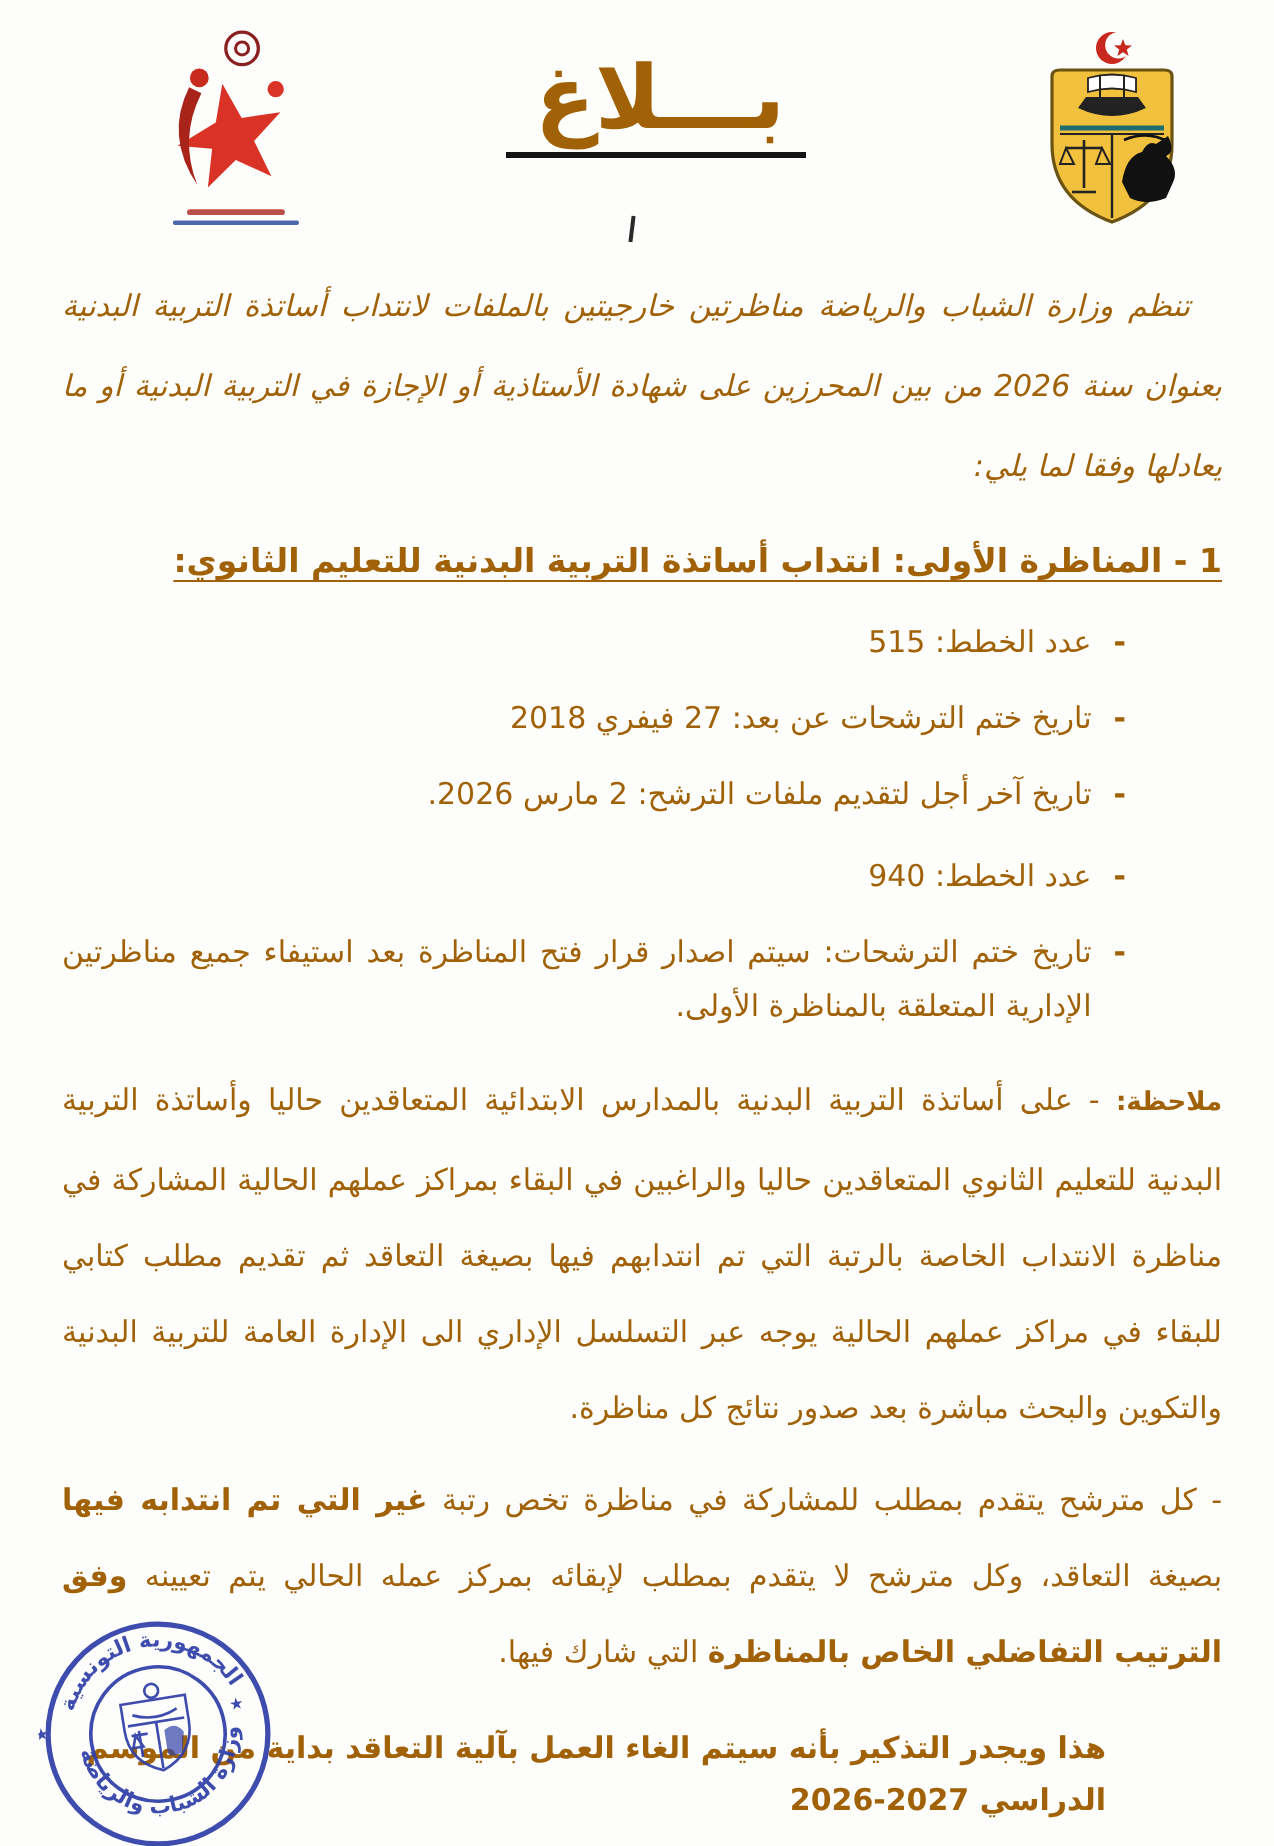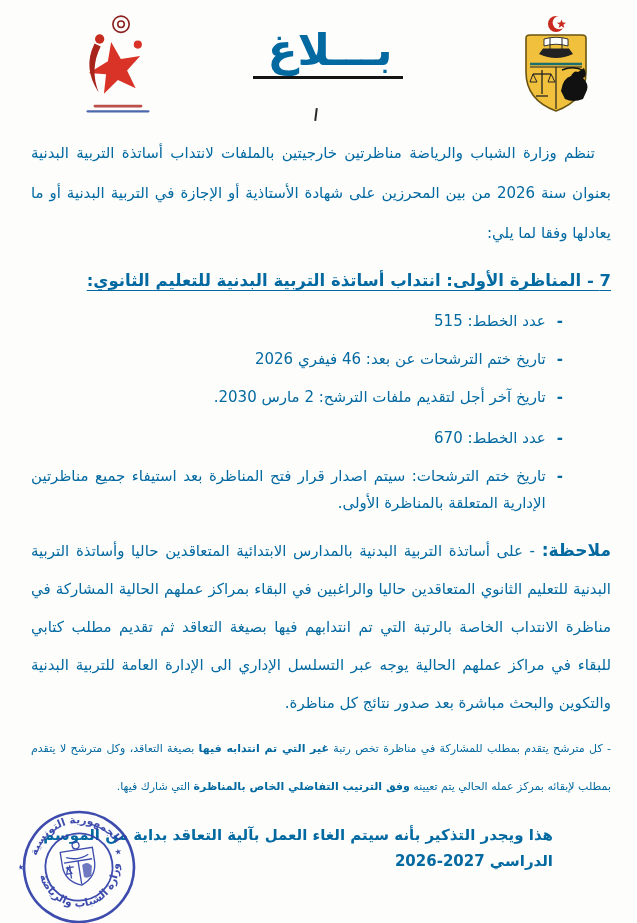--- a/index.html
+++ b/index.html
@@ -2,21 +2,21 @@
 <html lang="ar" dir="rtl"><head>
 <meta charset="utf-8">
 <style>
   html,body{margin:0;padding:0;background:#9a9a9a;}
   .page{
     position:relative;
     width:637px;height:923px;
     margin:0 auto;
     background:#fdfdfb;
     font-family:"DejaVu Sans", sans-serif;
-    color:#0369a1;
+    color:#a16207;
     direction:rtl;
     overflow:hidden;
     box-shadow:0 0 6px rgba(0,0,0,.4);
   }
   
   .hdr{position:absolute;top:0;left:0;right:0;height:130px;}
   .ministry-logo{position:absolute;top:12px;right:462px;width:112px;height:112px;}
   .coat-of-arms{position:absolute;top:12px;left:505px;width:102px;height:112px;}
   .doc-title-wrap{position:absolute;top:26px;left:243px;width:170px;text-align:center;}
   .doc-title{
@@ -24,42 +24,42 @@
     font-size:44px;font-weight:bold;line-height:1.1;
     border-bottom:3px solid #141414;
     padding:0 10px 2px 14px;
     letter-spacing:1px;
   }
   .title-tick{position:absolute;left:72px;top:82px;width:2px;height:13px;background:#2a2a2a;transform:rotate(7deg);}
   
   .content{position:absolute;top:133px;right:26px;left:31px;}
   .intro{
     margin:0;font-size:15px;line-height:40px;
-    text-align:justify;text-indent:16px;
+    text-align:justify;text-indent:16px;font-style:italic;
   }
   .sec-heading{
     margin:15px 0 0 0;
     font-size:16.5px;font-weight:bold;line-height:26px;
     text-decoration:underline;
     text-underline-offset:4px;
   }
   .bullets{margin:14px 48px 0 0;}
   .bullet{
     display:flex;gap:11px;
     font-size:15px;line-height:27px;
     margin-bottom:11px;text-align:justify;
   }
   .bullet .dash{flex:0 0 auto;font-weight:bold;}
   .bullet .btxt{flex:1 1 auto;}
   .note-par{
     margin:14px 0 0 0;font-size:15px;line-height:38px;text-align:justify;
   }
-  .note-par b{font-size:17px;}
+  .note-par b{font-size:13px;}
   .cand-par{
-    margin:8px 0 0 0;font-size:11px;line-height:38px;text-align:justify;
+    margin:8px 0 0 0;font-size:15px;line-height:38px;text-align:justify;
   }
   .closing{
     margin:16px 58px 0 0;font-size:15px;font-weight:bold;line-height:26px;
   }
   
   .stamp{position:absolute;left:20px;top:808px;width:118px;height:118px;transform:rotate(-9deg);opacity:.93;}
 </style>
 </head>
 <body>
 
@@ -102,40 +102,40 @@
       <path d="M45,62 l-3,8 h7 z" fill="none" stroke="#222" stroke-width="1"></path>
       <path d="M56,58 q12,-5 22,1" stroke="#111" fill="none" stroke-width="1.4"></path>
       <path d="M55,79 q2,-13 10,-15 q3,-6 7,-4 l6,-4 q4,8 -1,10 q6,6 4,12 l-4,9 q-10,4 -18,0 z" fill="#111"></path>
     </svg>
   </div>
 
   <div class="content">
 
     <p class="intro">تنظم وزارة الشباب والرياضة مناظرتين خارجيتين بالملفات لانتداب أساتذة التربية البدنية بعنوان سنة 2026 من بين المحرزين على شهادة الأستاذية أو الإجازة في التربية البدنية أو ما يعادلها وفقا لما يلي:</p>
 
-    <h2 class="sec-heading">7 - المناظرة الأولى: انتداب أساتذة التربية البدنية للتعليم الثانوي:</h2>
+    <h2 class="sec-heading">1 - المناظرة الأولى: انتداب أساتذة التربية البدنية للتعليم الثانوي:</h2>
     <div class="bullets">
       <div class="bullet">
         <span class="dash">-</span>
         <span class="btxt">عدد الخطط: 515</span>
       </div>
       <div class="bullet">
         <span class="dash">-</span>
-        <span class="btxt">تاريخ ختم الترشحات عن بعد: 46 فيفري 2026</span>
+        <span class="btxt">تاريخ ختم الترشحات عن بعد: 27 فيفري 2018</span>
       </div>
       <div class="bullet">
         <span class="dash">-</span>
-        <span class="btxt">تاريخ آخر أجل لتقديم ملفات الترشح: 2 مارس 2030.</span>
+        <span class="btxt">تاريخ آخر أجل لتقديم ملفات الترشح: 2 مارس 2026.</span>
       </div>
     </div>
 
     <div class="bullets">
       <div class="bullet">
         <span class="dash">-</span>
-        <span class="btxt">عدد الخطط: 670</span>
+        <span class="btxt">عدد الخطط: 940</span>
       </div>
       <div class="bullet">
         <span class="dash">-</span>
         <span class="btxt">تاريخ ختم الترشحات: سيتم اصدار قرار فتح المناظرة بعد استيفاء جميع مناظرتين الإدارية المتعلقة بالمناظرة الأولى.</span>
       </div>
     </div>
 
     <p class="note-par"><b>ملاحظة:</b><span> - على أساتذة التربية البدنية بالمدارس الابتدائية المتعاقدين حاليا وأساتذة التربية البدنية للتعليم الثانوي المتعاقدين حاليا والراغبين في البقاء بمراكز عملهم الحالية المشاركة في مناظرة الانتداب الخاصة بالرتبة التي تم انتدابهم فيها بصيغة التعاقد ثم تقديم مطلب كتابي للبقاء في مراكز عملهم الحالية يوجه عبر التسلسل الإداري الى الإدارة العامة للتربية البدنية والتكوين والبحث مباشرة بعد صدور نتائج كل مناظرة.</span></p>
 
     <p class="cand-par"><span>- كل مترشح يتقدم بمطلب للمشاركة في مناظرة تخص رتبة </span><b>غير التي تم انتدابه فيها</b><span> بصيغة التعاقد، وكل مترشح لا يتقدم بمطلب لإبقائه بمركز عمله الحالي يتم تعيينه </span><b>وفق الترتيب التفاضلي الخاص بالمناظرة</b><span> التي شارك فيها.</span></p>

